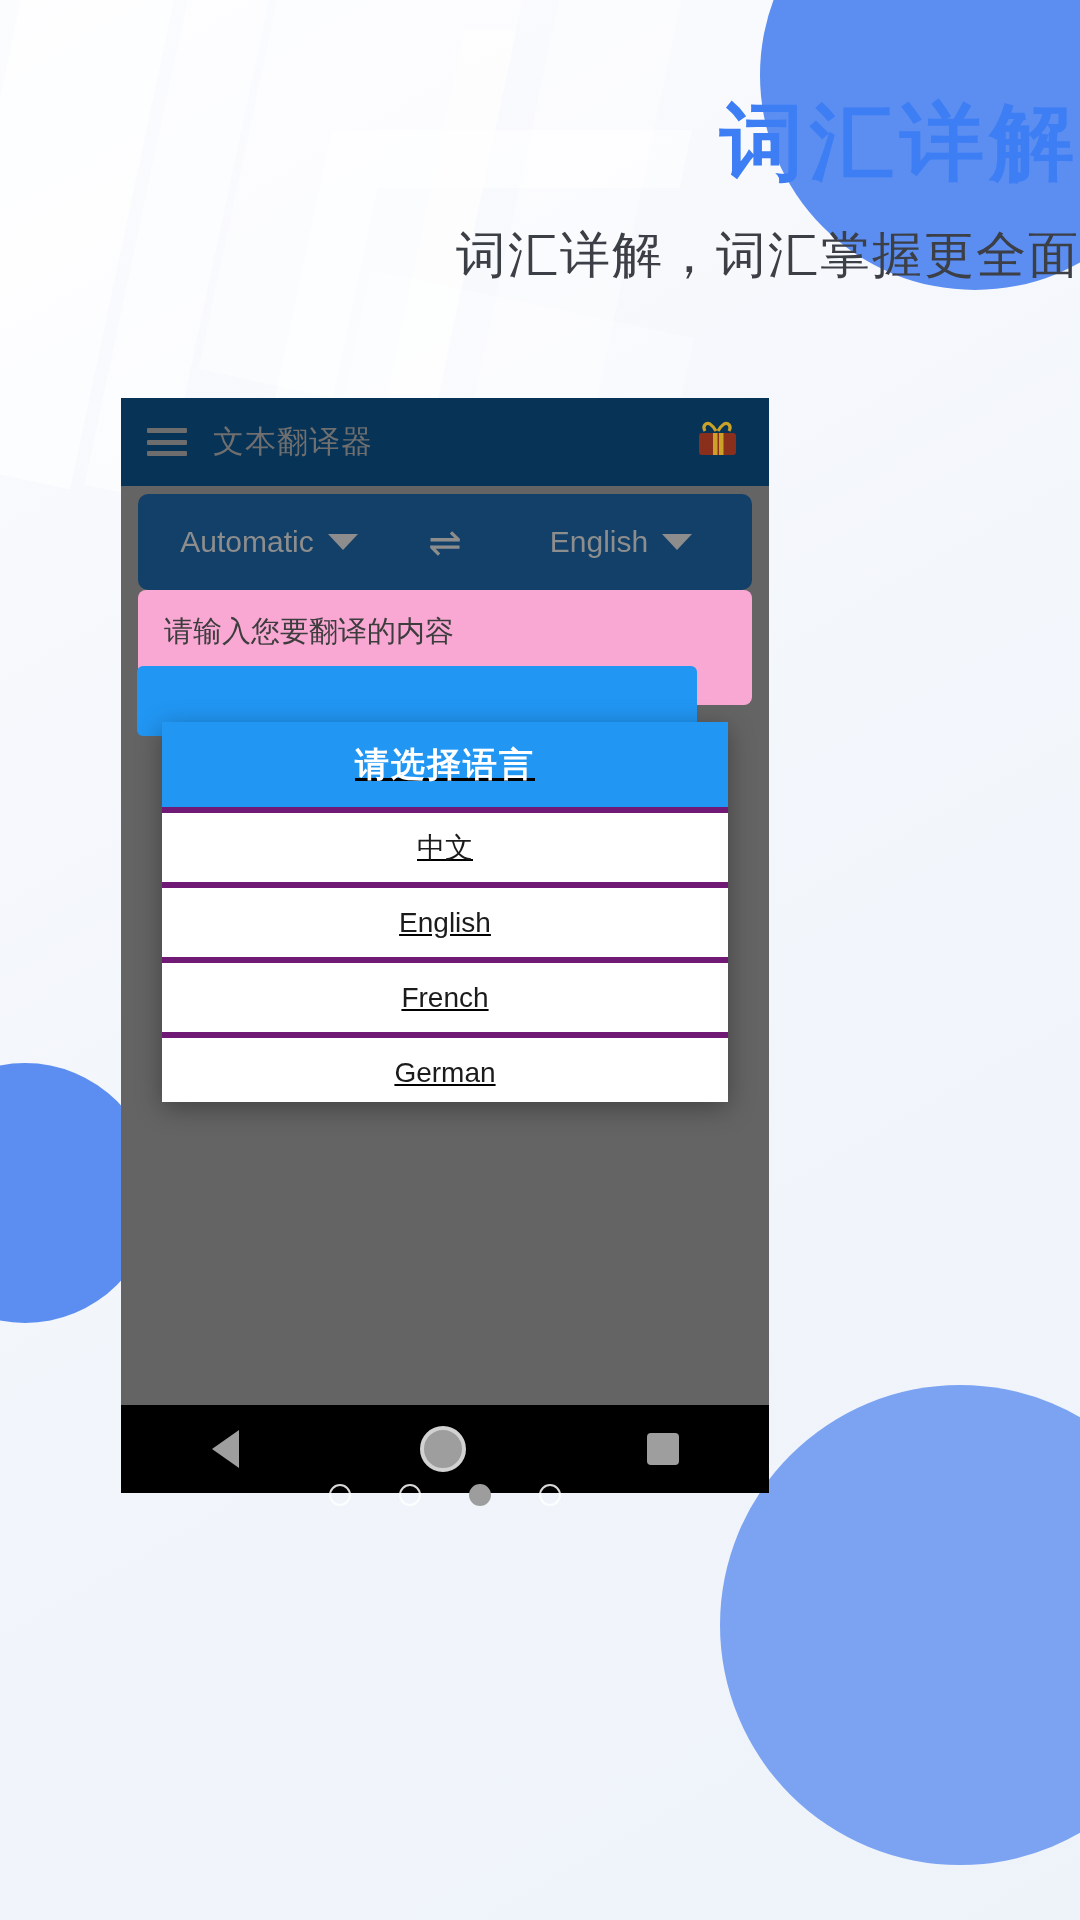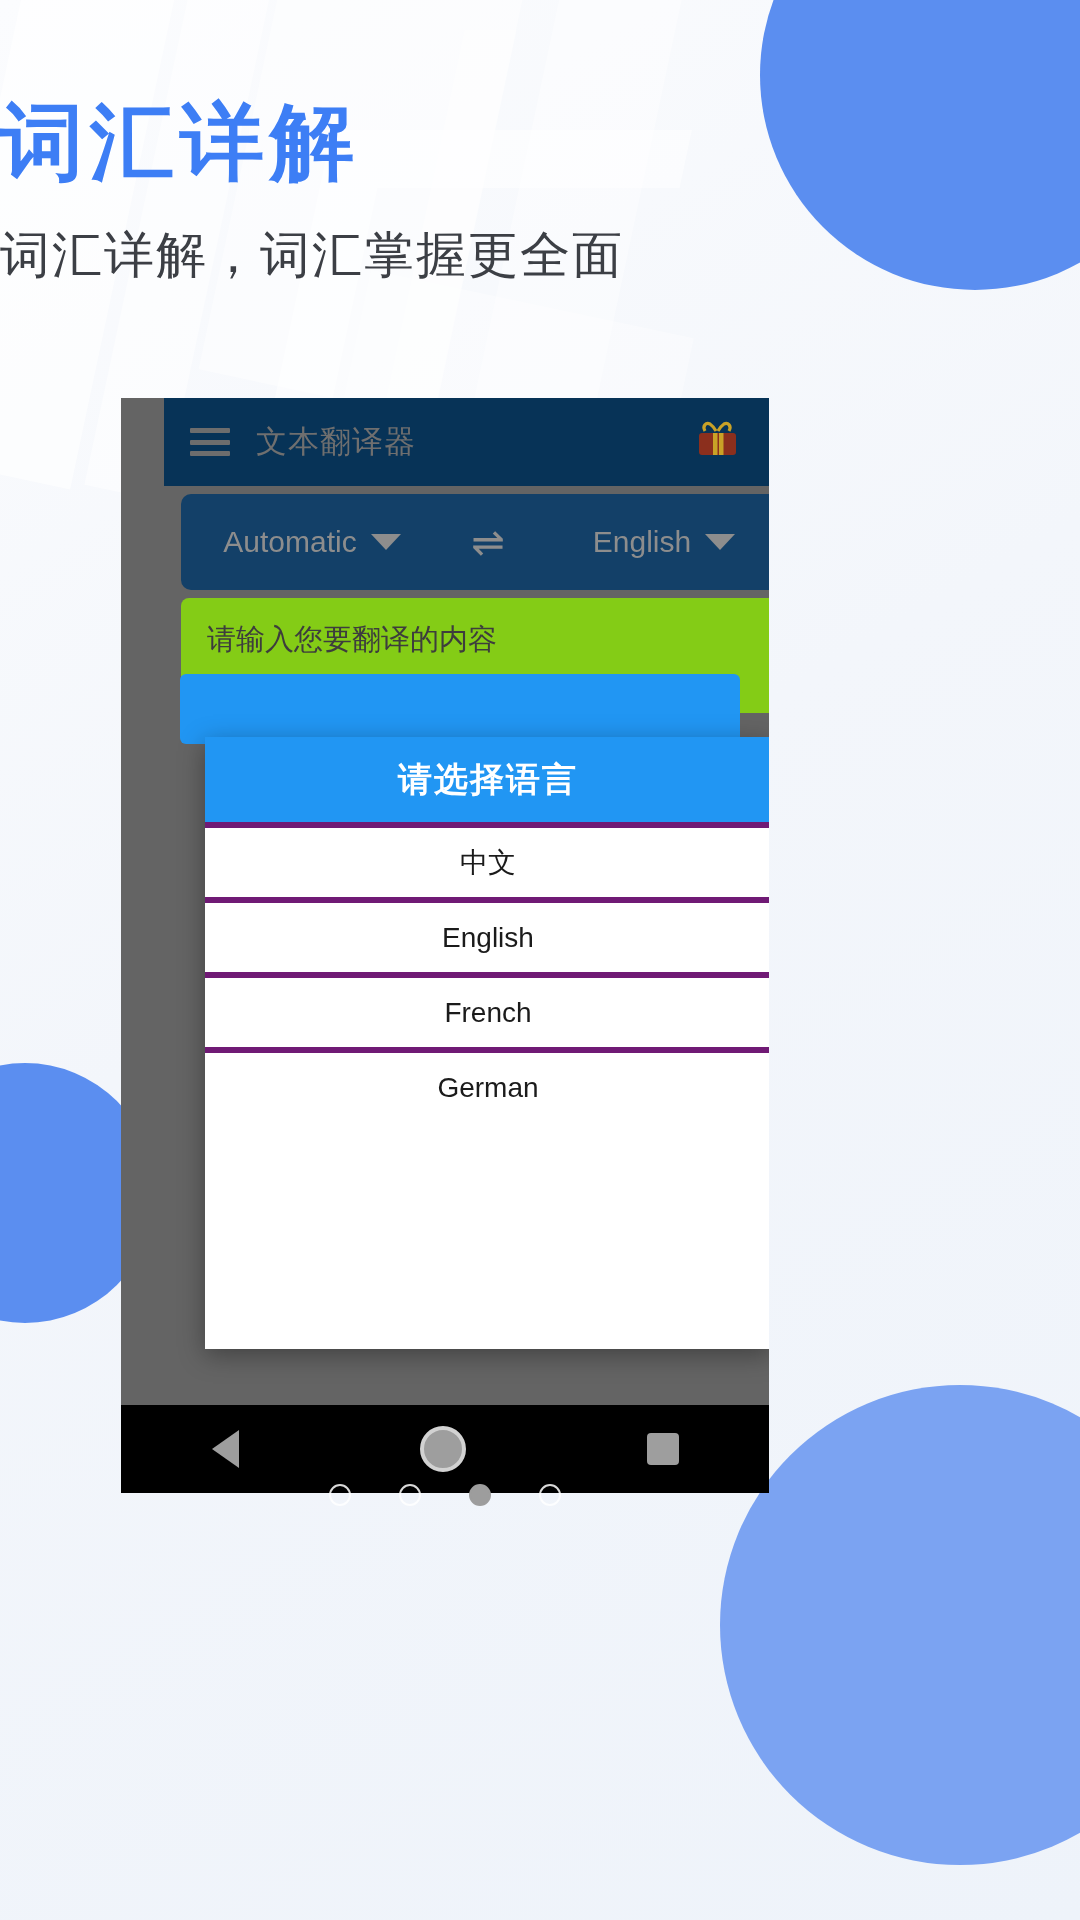--- a/index.html
+++ b/index.html
@@ -36,39 +36,39 @@
     transform:skewX(-12deg);
   }
   .chev2 {
     position:absolute; left:420px; top:30px;
     width:300px; height:420px;
     border-left:52px solid rgba(255,255,255,.45);
     transform:skewX(-12deg);
   }
 
   
-  #hero { position:absolute; left:0; right:0; top:96px; text-align:left; }
+  #hero { position:absolute; left:0; right:0; top:96px; text-align:right; }
   #hero-title {
     font-size:84px; font-weight:bold; color:#3d7ef5;
     letter-spacing:6px; line-height:1.1;
   }
   #hero-sub {
     margin-top:34px;
     font-size:50px; color:#3c3f45; letter-spacing:2px;
   }
 
   
   #phone {
     position:absolute; left:121px; top:398px;
     width:648px; height:1095px;
     background:#000;
   }
   #screen {
     position:absolute; left:0; top:0; width:648px; height:1095px;
-    overflow:hidden; background:#646464;padding-left:43px;
+    overflow:hidden; background:#646464;
   }
 
   
   #appbar {
     position:relative; height:88px; background:#073357;
     display:flex; align-items:center; padding:0 26px;
   }
   #hamburger { width:40px; height:28px; display:flex; flex-direction:column; justify-content:space-between; }
   #hamburger i { display:block; height:5px; background:#6d6d6d; border-radius:1px; }
   #appbar-title {
@@ -86,37 +86,38 @@
     background:#134068; border-radius:10px;
     display:flex; align-items:center;
   }
   .lang-side { flex:1; display:flex; align-items:center; justify-content:center; gap:14px; }
   .lang-label { font-size:30px; color:#8d8d8d; }
   .caret { width:0;height:0;border-left:15px solid transparent;border-right:15px solid transparent;border-top:16px solid #8d8d8d; }
   #swap { width:90px; text-align:center; font-size:40px; color:#8d8d8d; line-height:1; }
 
   
   #inputcard {
-    position:absolute; left:17px; top:112px; width:614px; height:115px;
-    background:#84cc16; border-radius:8px;
+    position:absolute; left:17px; top:104px; width:614px; height:115px;
+    background:#f9a8d4; border-radius:8px;
   }
   #input-placeholder {
     position:absolute; left:26px; top:22px;
     font-size:29px; color:#3d3d3d;
   }
   #translate-btn {
     position:absolute; left:-1px; top:76px; width:560px; height:70px;
     background:#2196f3; border-radius:6px;
   }
 
   
   #dialog {
-    position:absolute; left:41px; top:251px; width:566px; height:612px;
+    position:absolute; left:41px; top:236px; width:566px; height:380px;
     background:#fff; box-shadow:0 6px 24px rgba(0,0,0,.35);
     overflow:hidden;
+    text-decoration:underline;
   }
   #dialog-title {
     height:85px; background:#2196f3; color:#fff;
     display:flex; align-items:center; justify-content:center;
     font-size:34px; font-weight:bold; letter-spacing:2px;
   }
   .dlg-item {
     height:75px; display:flex; align-items:center; justify-content:center;
     font-size:28px; color:#1b1b1b; border-top:6px solid #701a75;
   }

